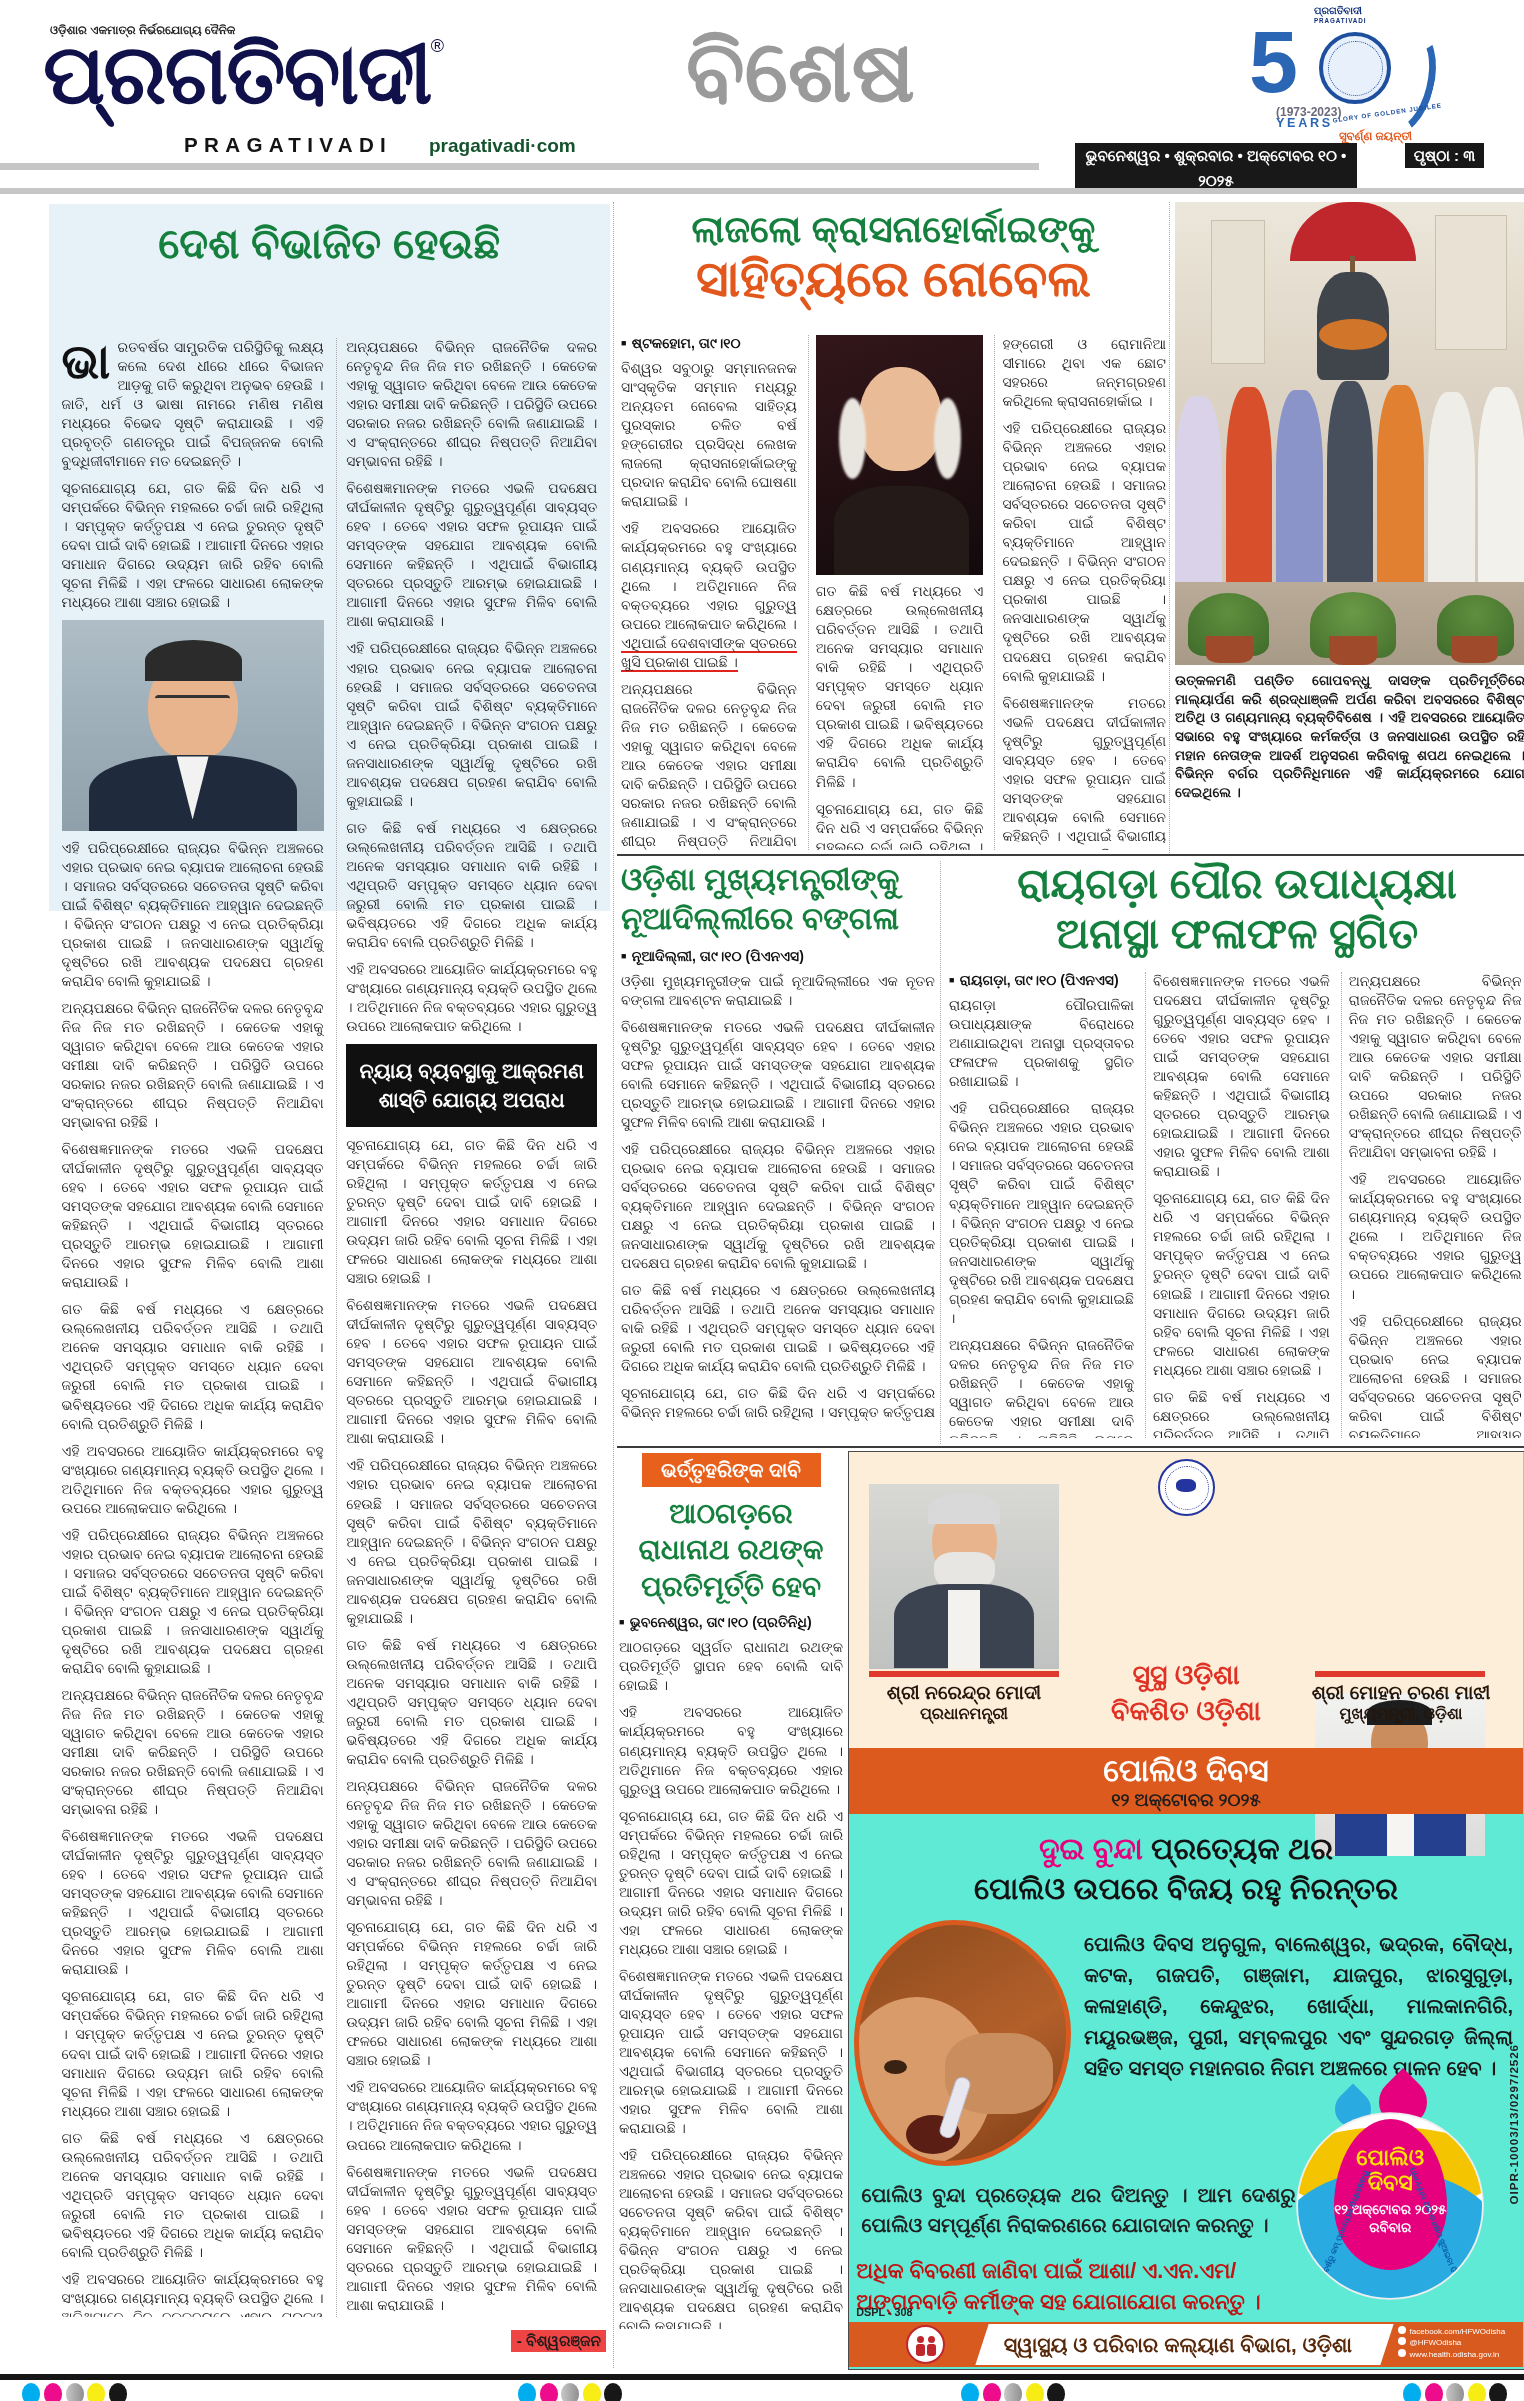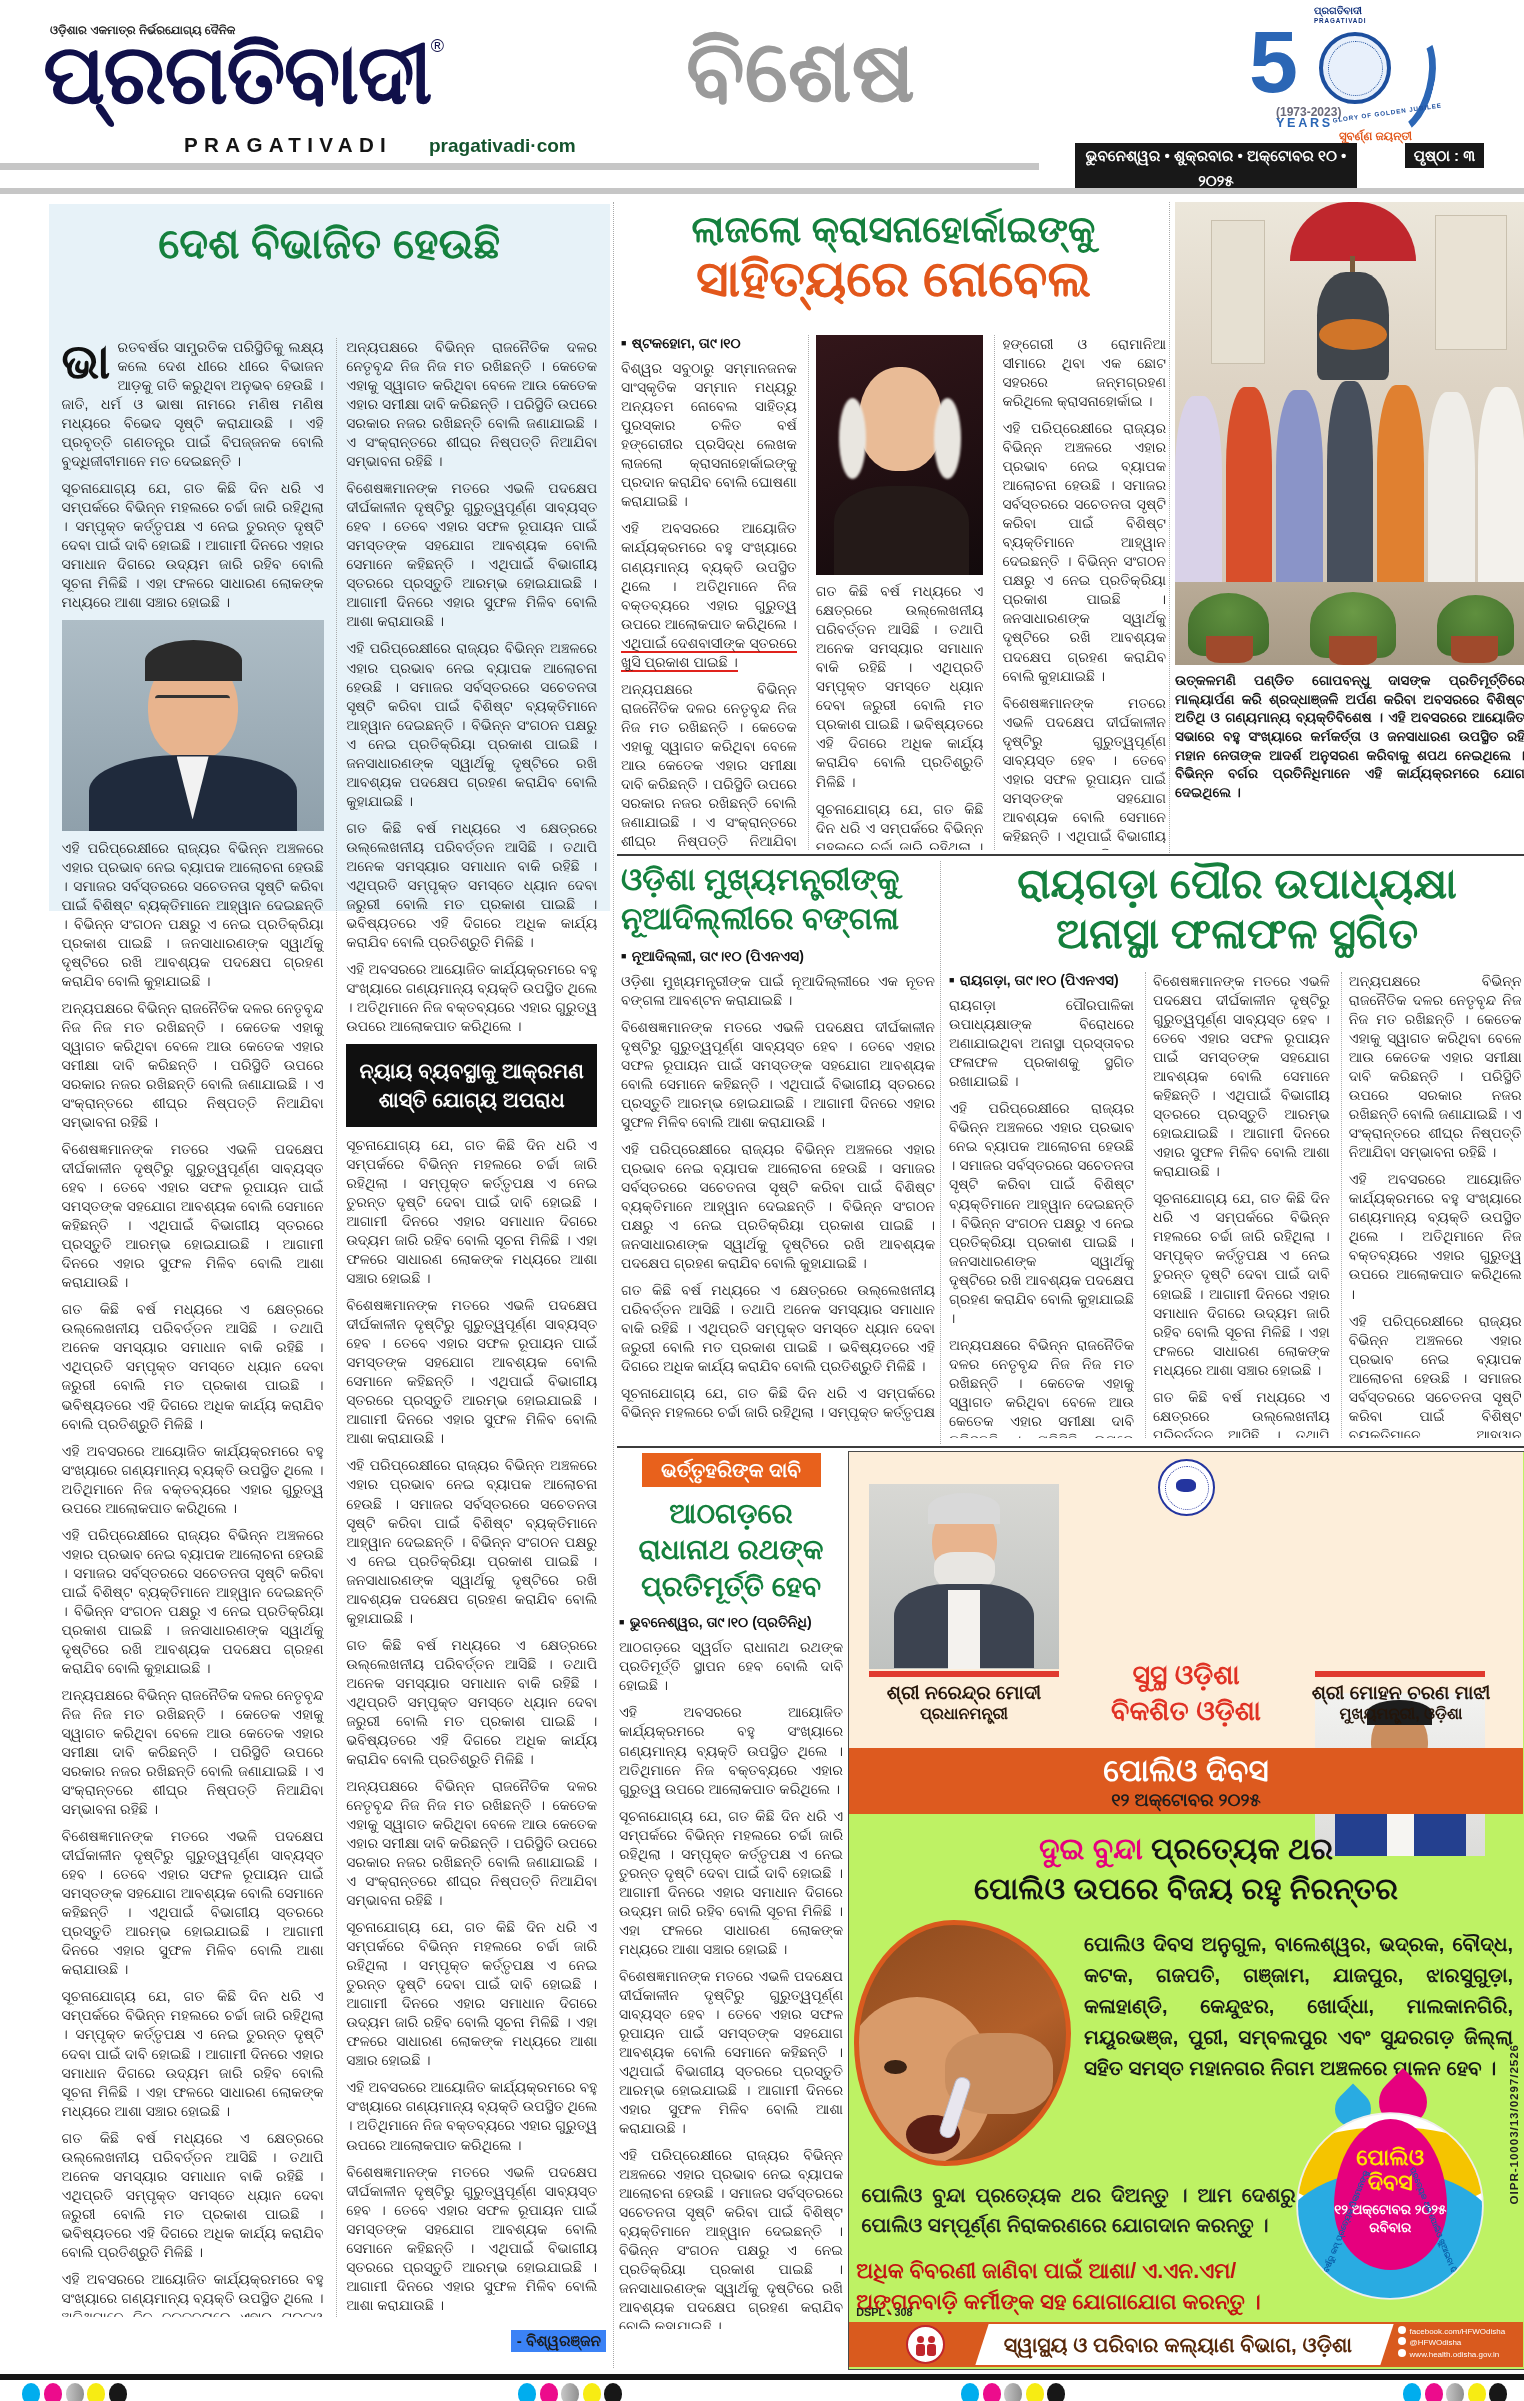--- a/index.html
+++ b/index.html
@@ -26,37 +26,37 @@
   .jub-swoosh{width:59px;height:108px;border:7.2px solid transparent;border-right-color:#2b66b5;border-radius:50%;transform:rotate(14deg)}
   
   .p{font-size:14px;line-height:1.36;text-align:justify;margin-bottom:8px;color:#1b1b1b}
   .byline{font-weight:800;font-size:14px;margin-bottom:7.2px;color:#111}
   .bullet{font-size:9px;margin-right:5.4px;vertical-align:1.8px}
   .tcol{overflow:hidden}
   .vdot{border-left:1.8px dotted #a9a9a9}
   .hrule{background:#3c3c3c}
   .dropcap{float:left;font-size:48px;line-height:.85;font-weight:800;padding:3.6px 7.2px 0 0;color:#111}
   .red-ul{border-bottom:2.7px solid #e0231d}
-  .sig{font-weight:800;font-size:15.2px;text-align:center;background:#3b82f6;padding:1.8px 5.4px}
+  .sig{font-weight:800;font-size:15.2px;text-align:center;background:#ef4444;padding:1.8px 5.4px}
   .justice-box{background:#101010;color:#fff;text-align:center;font-weight:800;font-size:20.6px;line-height:1.4;padding:12.6px 5.4px;margin:5.4px 0 9px}
   
   .hl{font-weight:800;color:#15803d;text-align:center}
   .hl-lead{font-size:42px;line-height:1.22}
   .hl-nobel1{font-size:37px;line-height:1.15}
   .hl-nobel2{font-size:50px;line-height:1.1;color:#e2571b}
   .hl-mid{font-size:31px;line-height:1.25}
   .hl-ray{font-size:42px;line-height:1.2}
   .hl-statue{font-size:28px;line-height:1.3}
   .kicker{background:#e8611c;color:#fff;font-weight:800;font-size:20px;text-align:center;line-height:34px;width:179px;margin:0 auto 9px}
   .caption{font-size:13.5px;font-weight:700;line-height:1.38;text-align:justify;color:#151515}
   
   .ph{position:relative;overflow:hidden;background:#b9b3a8}
   .skin{background:#e8b48e}
   
-  .ad{border:1.8px solid #4a4a4a;background:#bef264;overflow:hidden}
+  .ad{border:1.8px solid #4a4a4a;background:#5eead4;overflow:hidden}
   .ad-top{background:#fdeeda}
   .ad-band{background:#dd5a1f;text-align:center}
   .ad-band-t{color:#fff;font-weight:800;font-size:31px;line-height:1.25}
   .ad-band-d{color:#1d1d1d;font-weight:800;font-size:18px}
   .ad-name{font-size:19px;font-weight:800;color:#24150a;text-align:center}
   .ad-role{font-size:16px;font-weight:700;color:#24150a;text-align:center}
   .redbar{background:#e03a2f;height:6.3px}
   .ad-slogan{font-size:27px;font-weight:900;color:#e03224;text-align:center;line-height:1.35}
   .ad-line1{font-size:30px;font-weight:900;text-align:center;color:#121212;line-height:1.35}
   .pink{color:#e6007e}

